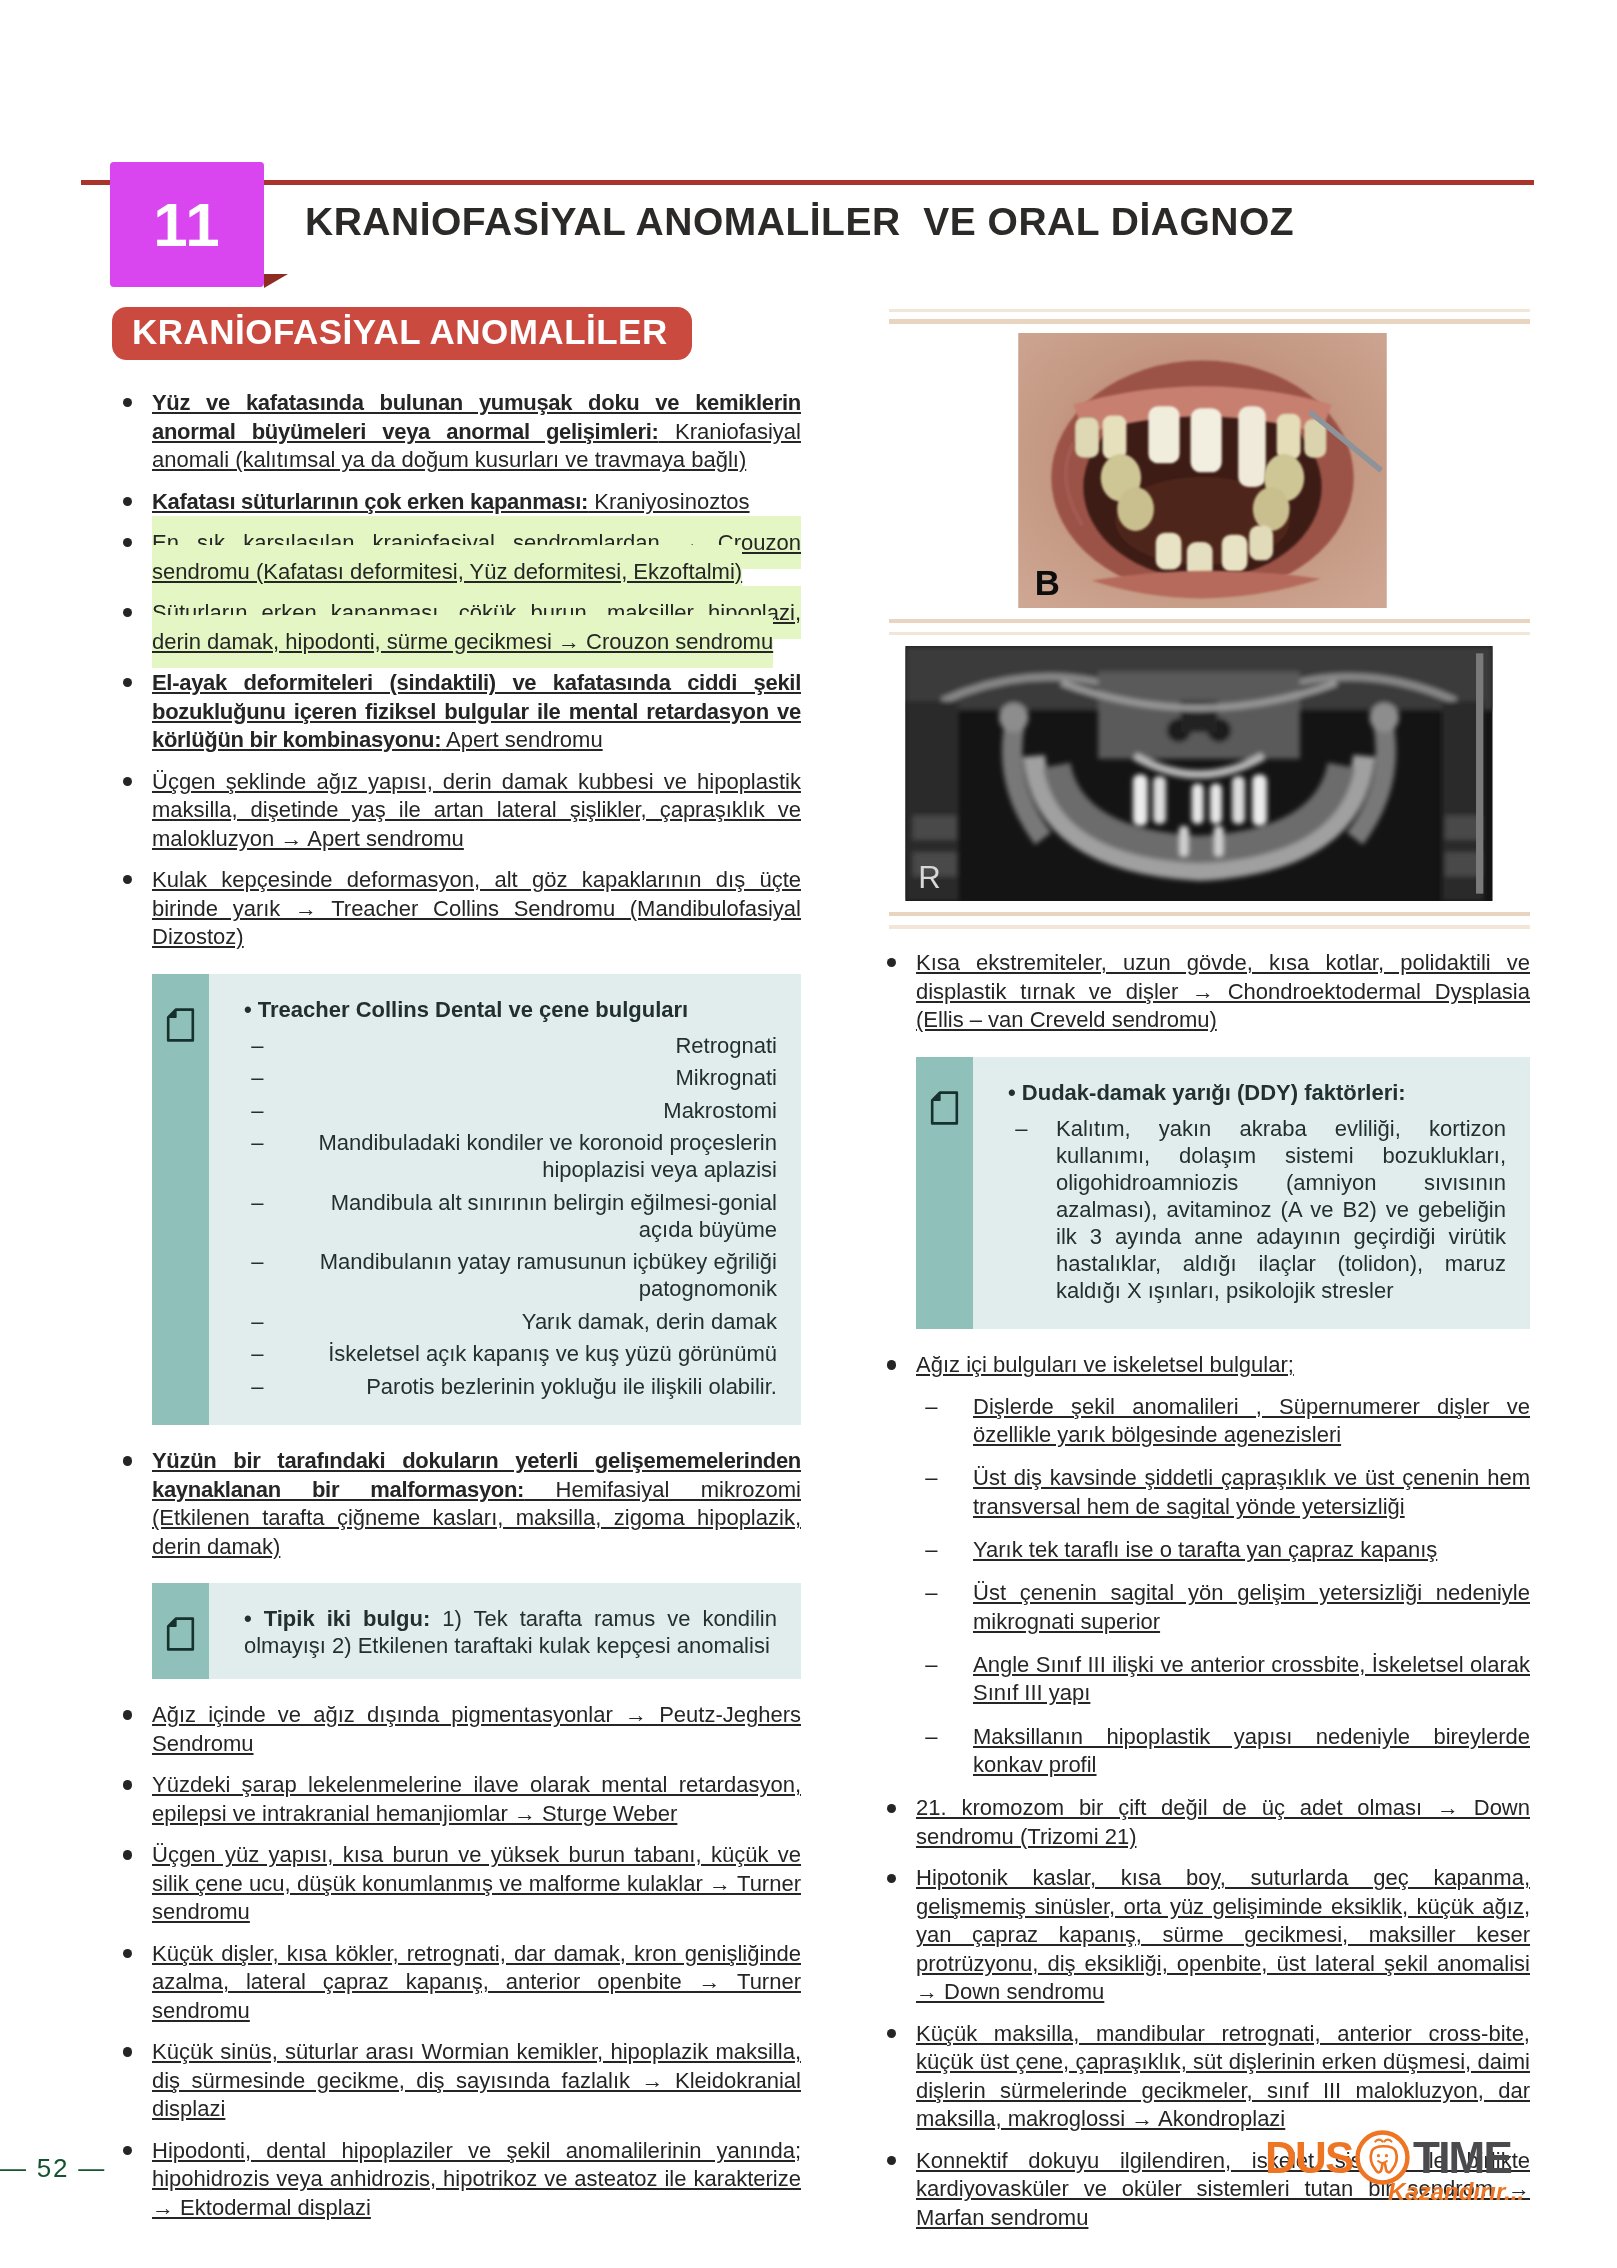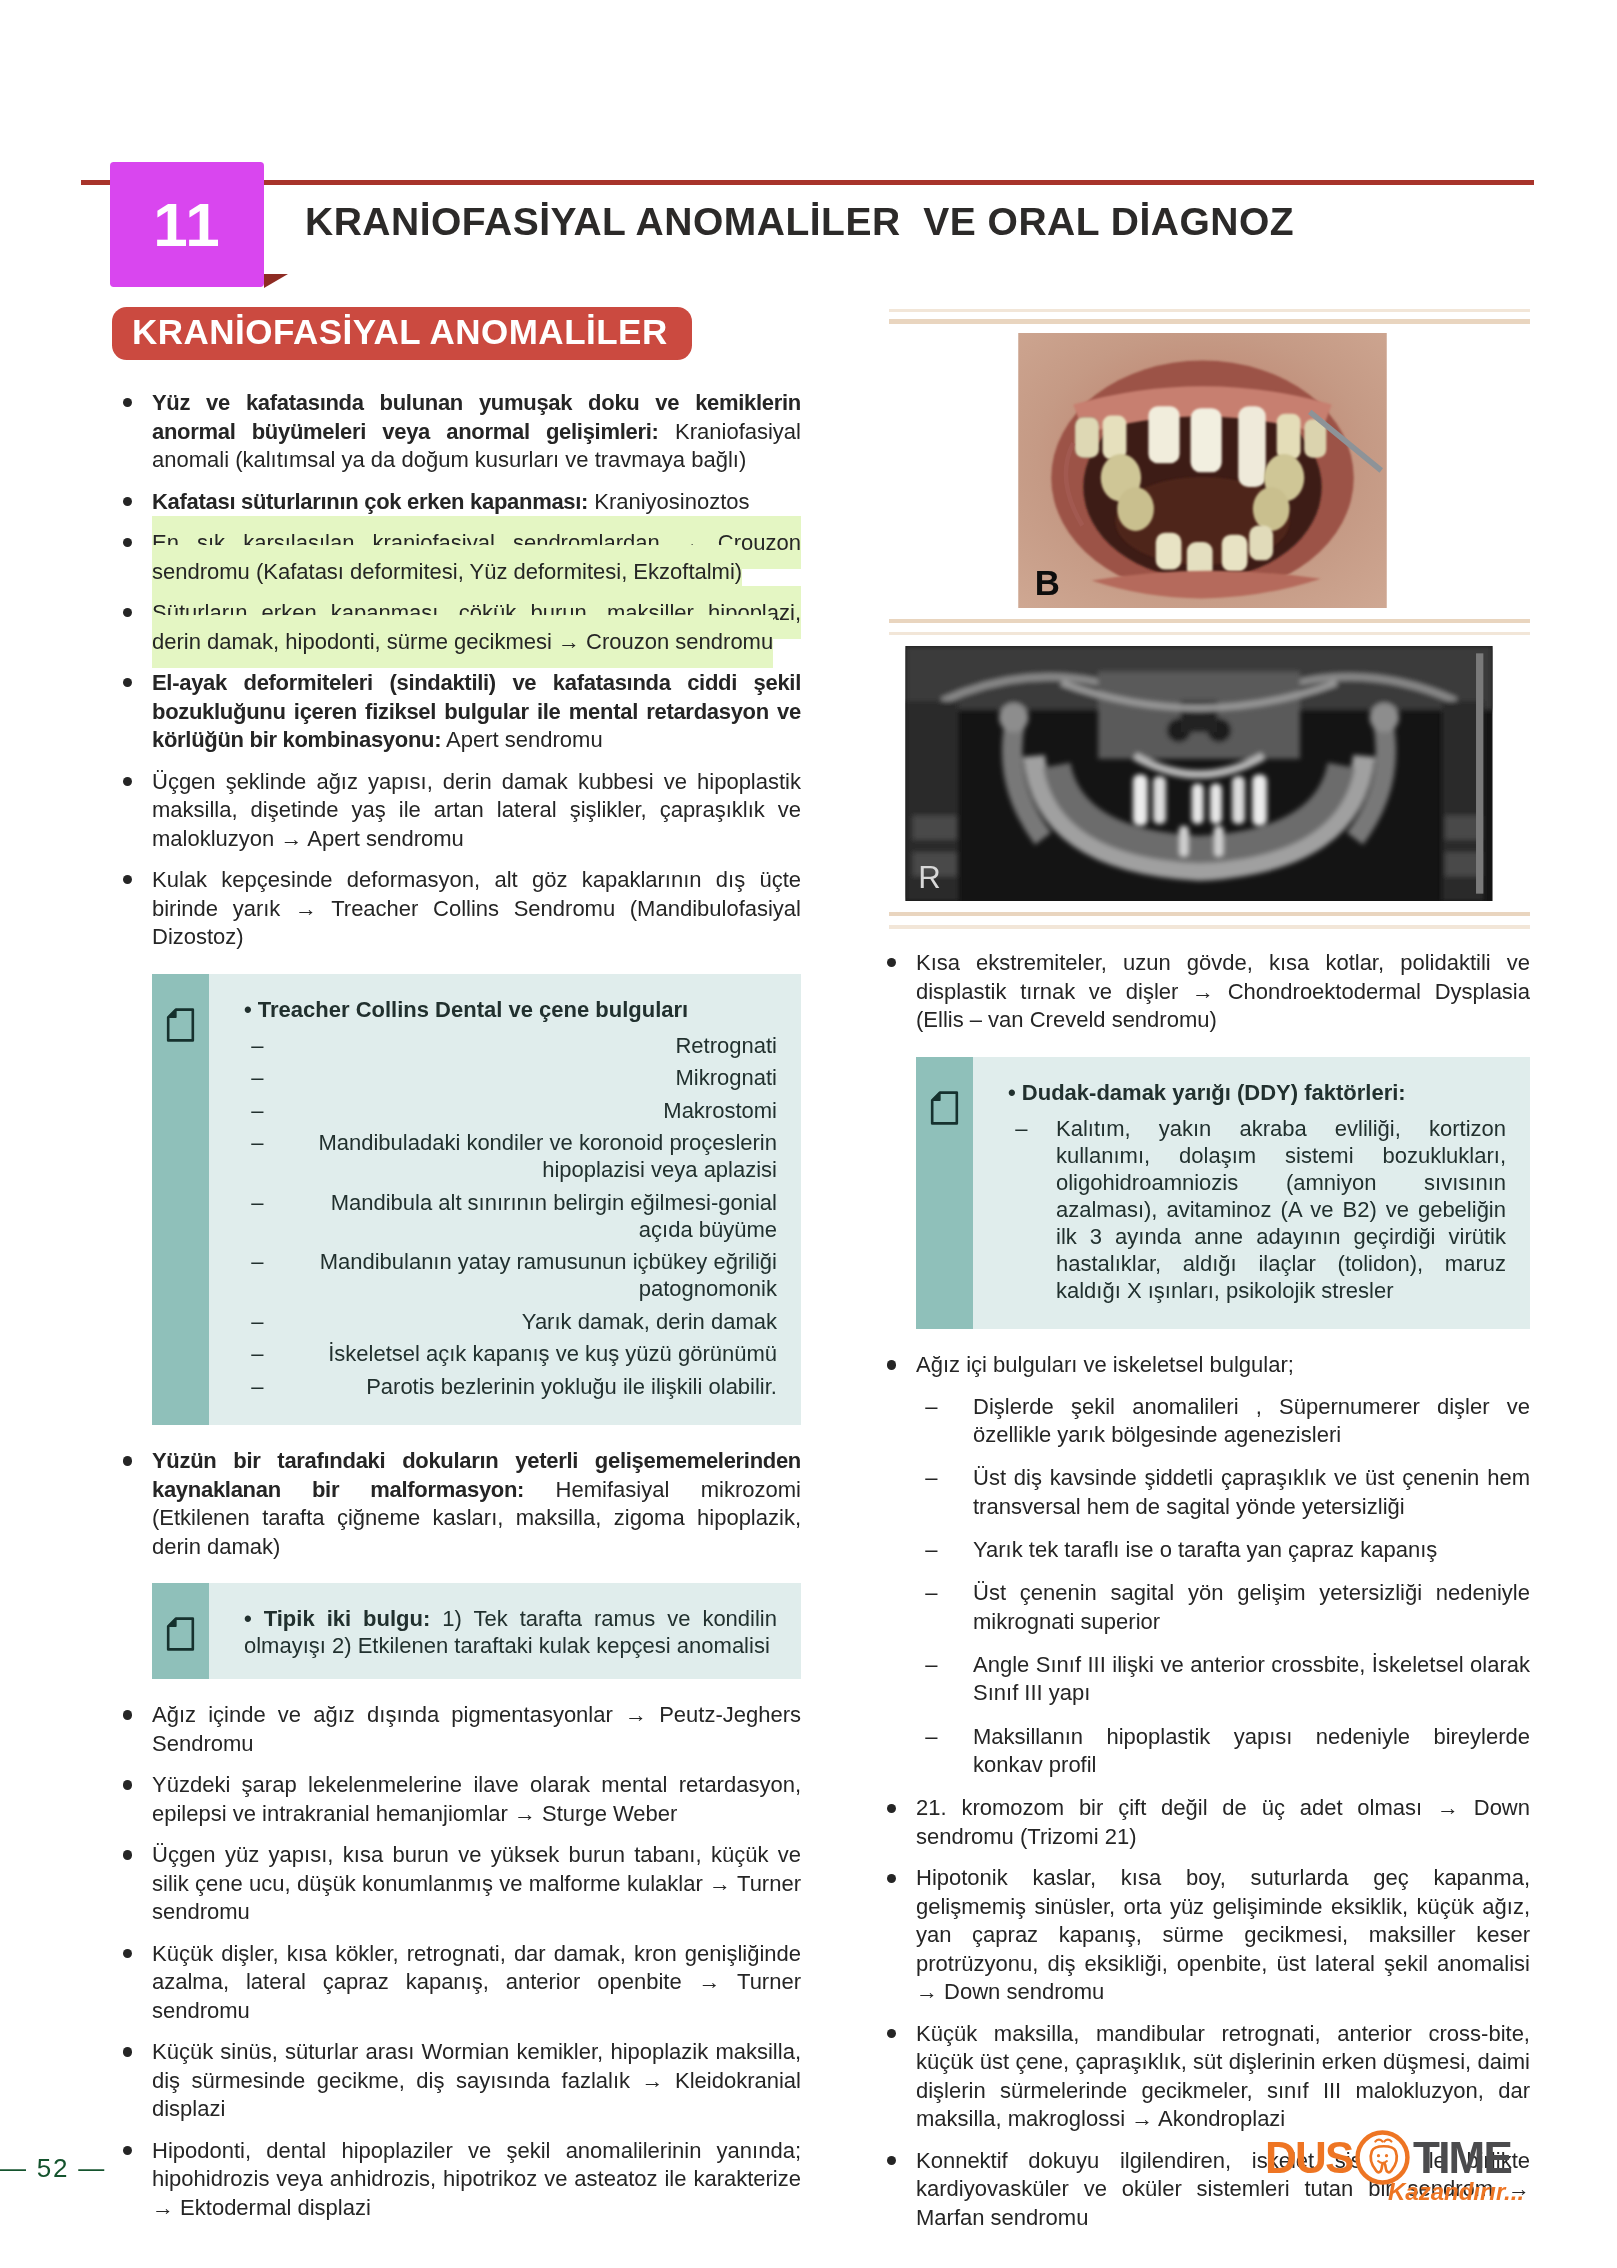--- a/index.html
+++ b/index.html
@@ -33,21 +33,21 @@
     font-size:35px;font-weight:bold;letter-spacing:0.5px;
     padding:4.6px 24px 8.3px 20px;border-radius:14.7px;
   }
   
   .col{position:absolute;top:389px;}
   #col-left{left:110px;width:691px;}
   #col-right{left:874px;width:656px;top:309px;}
   ul.bullets{list-style:none;margin:0;padding:0;}
   .bullet{
     position:relative;padding-left:42px;margin:0 0 13px 0;
-    font-size:22px;line-height:28.5px;text-align:justify;
+    font-size:22px;line-height:28.5px;text-align:justify;text-decoration:underline;
   }
   .bullet::before{
     content:"";position:absolute;left:13px;top:9.2px;
     width:9.2px;height:9.2px;border-radius:50%;background:#252525;
   }
   .lead{font-weight:bold;letter-spacing:-0.3px;}
   .hl{background:#e4f6c3;-webkit-box-decoration-break:clone;box-decoration-break:clone;padding:14px 0;}
   
   .note{display:flex;margin:22px 0 22px 42px;}
   .note-stripe{flex:none;width:57px;background:#8fc0ba;display:flex;justify-content:center;align-items:flex-start;padding-top:31px;}

